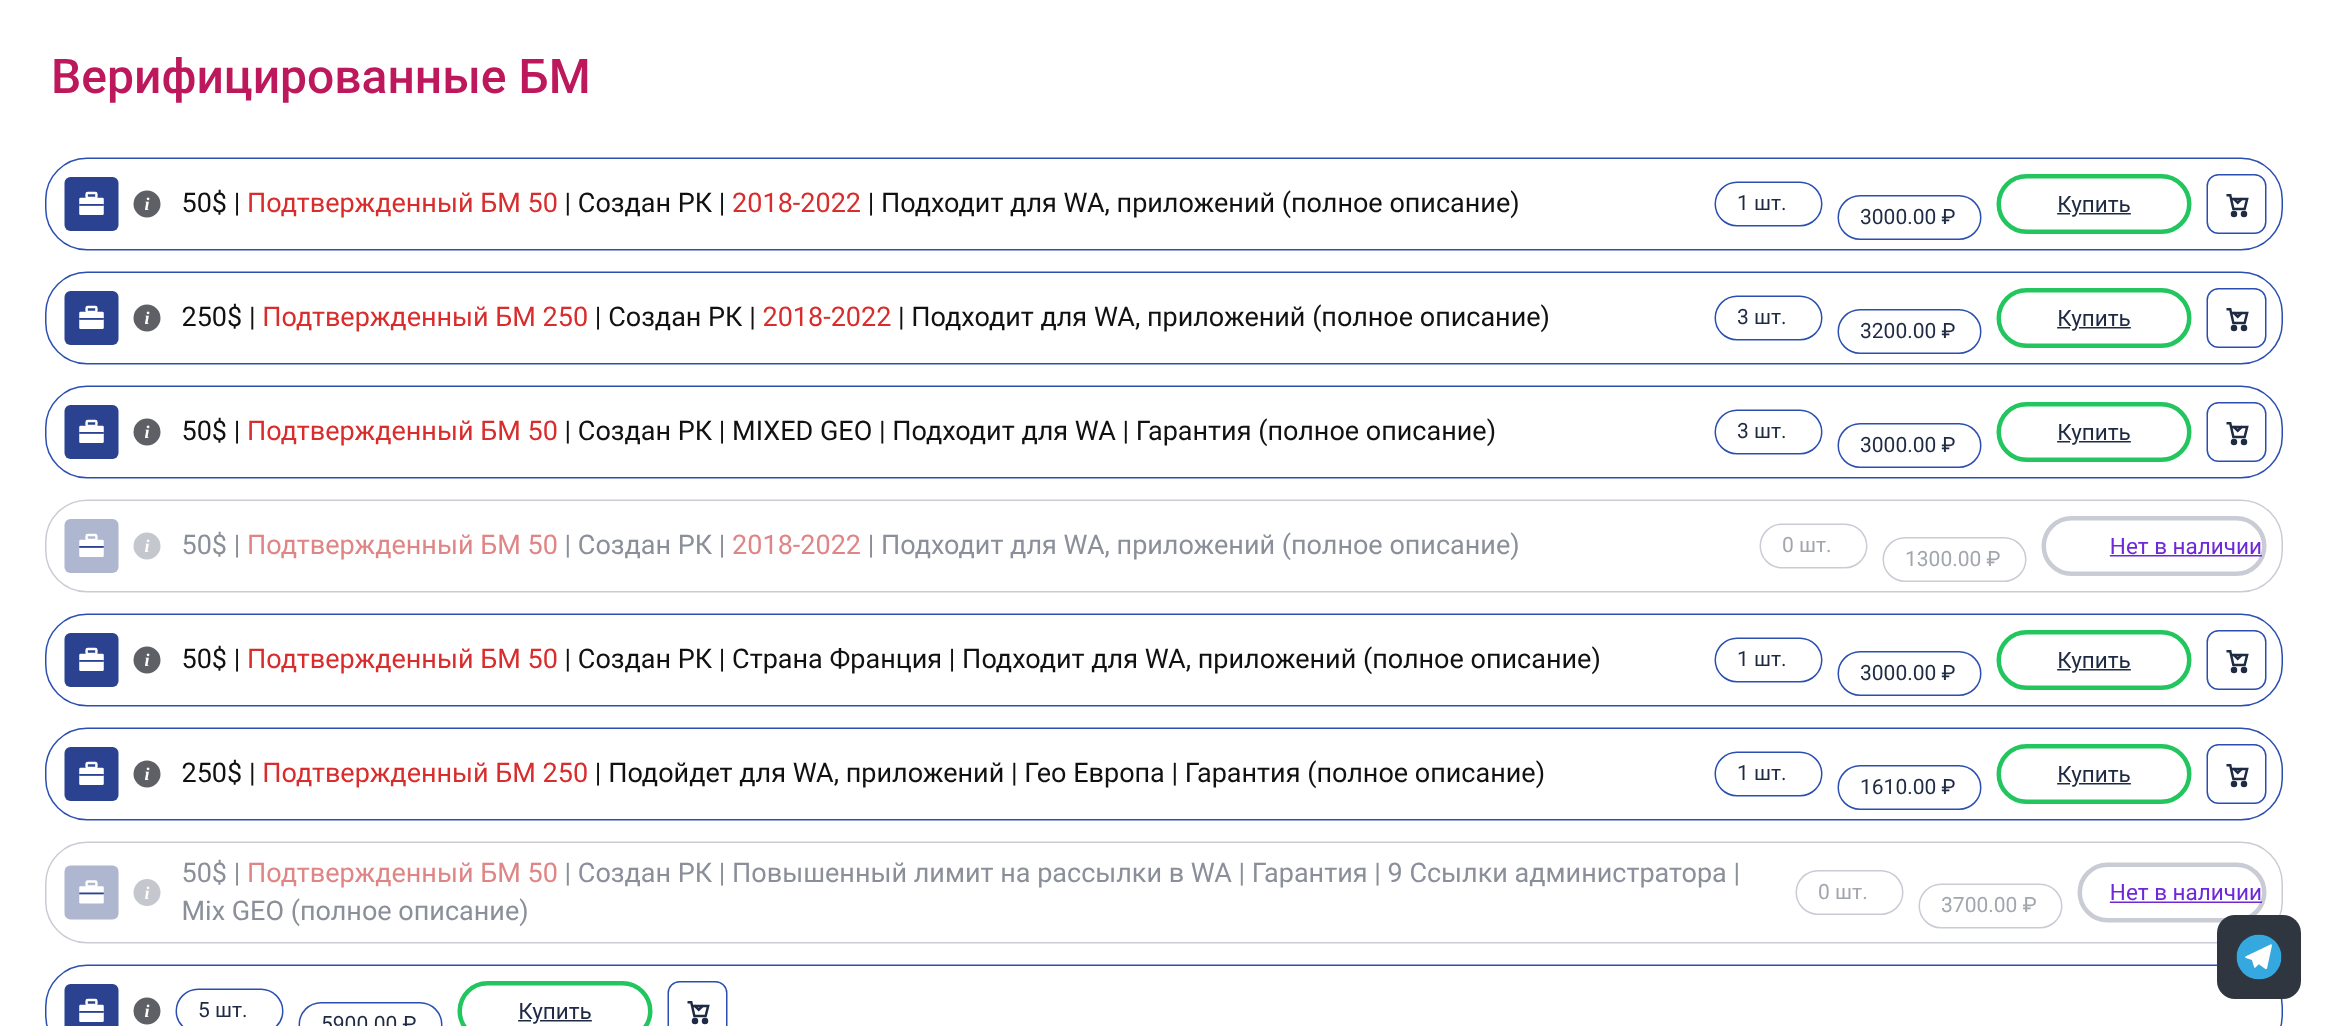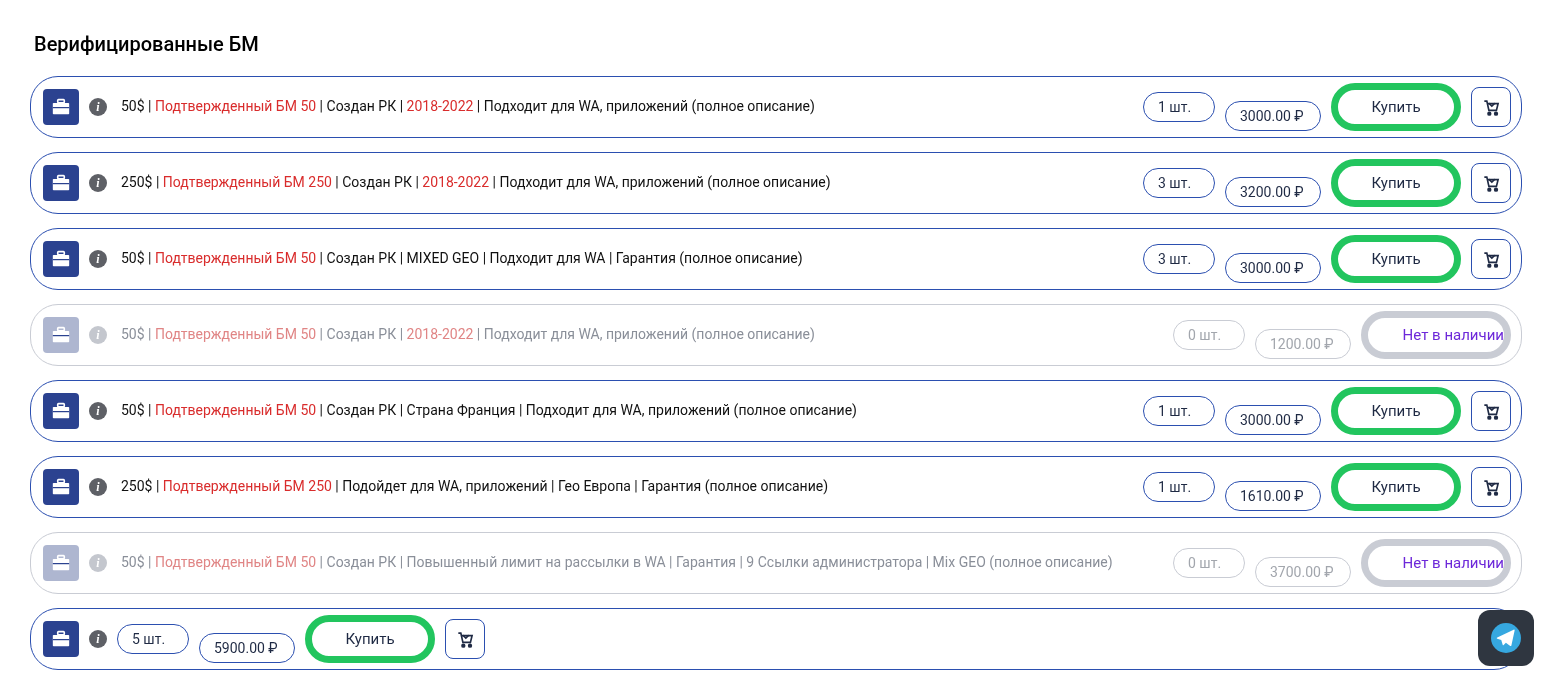--- a/index.html
+++ b/index.html
@@ -3,24 +3,24 @@
 <meta charset="utf-8">
 <style>
   * { box-sizing: border-box; margin: 0; padding: 0; }
   body {
     font-family: -apple-system, BlinkMacSystemFont, "Segoe UI", Roboto, Arial, sans-serif;
     background: #fff;
     padding: 20px 30px;
     color: #111;
   }
   .section-title {
-    font-size: 20px;
+    font-size: 32px;
     font-weight: 500;
-    margin: 12px 0 20px 4px;
-    color: #000000;
+    margin: 12px 0 35px 4px;
+    color: #be185d;
   }
   .product-row {
     display: flex;
     align-items: center;
     border: 1px solid #2b4fb0;
     border-radius: 28px;
     padding: 6px 10px;
     margin-bottom: 14px;
     gap: 10px;
     min-height: 52px;
@@ -56,21 +56,21 @@
     justify-content: center;
     flex-shrink: 0;
     font-style: italic;
     font-family: Georgia, serif;
   }
   .product-row.disabled .info-dot {
     background: #c4c7ce;
   }
   .desc {
     flex: 1 1 auto;
-    font-size: 14px;
+    font-size: 18px;
     line-height: 1.4;
     padding: 2px 4px;
   }
   .desc .sep { color: inherit; }
   .desc .red { color: #d92c2c; }
   .product-row.disabled .desc .red { color: #e08585; }
   .pill {
     border: 1px solid #2b4fb0;
     border-radius: 20px;
     padding: 6px 14px;
@@ -80,29 +80,30 @@
     color: #1f2a44;
     background: #fff;
   }
   .product-row.disabled .pill {
     border-color: #c9ccd4;
     color: #a2a6ad;
   }
   .pill-qty { min-width: 72px; }
   .pill-price { min-width: 96px; margin-top: 18px; }
   .buy-btn {
-    border: 7px solid #22c55e;
+    border: 3px solid #22c55e;
     border-radius: 24px;
     padding: 8px 0;
     width: 130px;
     font-size: 15px;
     text-align: center;
     color: #1f2a44;
     background: #fff;
     cursor: pointer;
+    text-decoration: underline;
   }
   .product-row.disabled .buy-btn {
     border-color: #c9ccd4;
     color: #6d28d9;
     cursor: default;
     width: 150px;
     text-align: right;
   }
   .cart-btn {
     border: 1px solid #2b4fb0;
@@ -224,21 +225,21 @@
       <div class="briefcase">
         <svg width="20" height="18" viewBox="0 0 24 22" fill="none">
           <rect x="2" y="6" width="20" height="14" rx="1" fill="#fff"></rect>
           <rect x="8" y="2" width="8" height="4" rx="1" stroke="#fff" stroke-width="2" fill="none"></rect>
           <rect x="2" y="11" width="20" height="1.5" fill="#2b4290"></rect>
         </svg>
       </div>
       <div class="info-dot">i</div>
       <div class="desc"><span>50$</span><span class="sep"> | </span><span class="red">Подтвержденный БМ 50</span><span class="sep"> | </span><span>Создан РК</span><span class="sep"> | </span><span class="red">2018-2022</span><span class="sep"> | </span><span>Подходит для WA, приложений (полное описание)</span></div>
       <div class="pill pill-qty">0 шт.</div>
-      <div class="pill pill-price">1200.00 ₽</div>
+      <div class="pill pill-price">1300.00 ₽</div>
       <div class="buy-btn">Нет в наличии</div>
     </div>
     <div class="product-row">
       <div class="briefcase">
         <svg width="20" height="18" viewBox="0 0 24 22" fill="none">
           <rect x="2" y="6" width="20" height="14" rx="1" fill="#fff"></rect>
           <rect x="8" y="2" width="8" height="4" rx="1" stroke="#fff" stroke-width="2" fill="none"></rect>
           <rect x="2" y="11" width="20" height="1.5" fill="#2b4290"></rect>
         </svg>
       </div>

